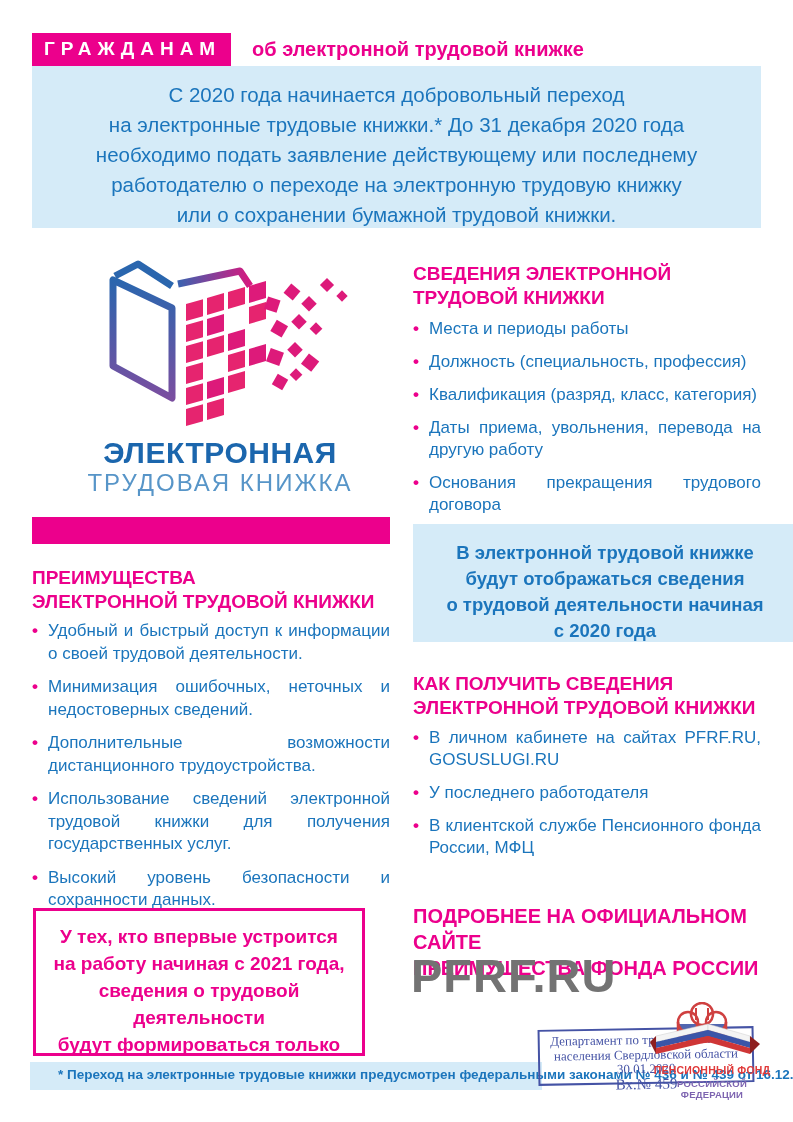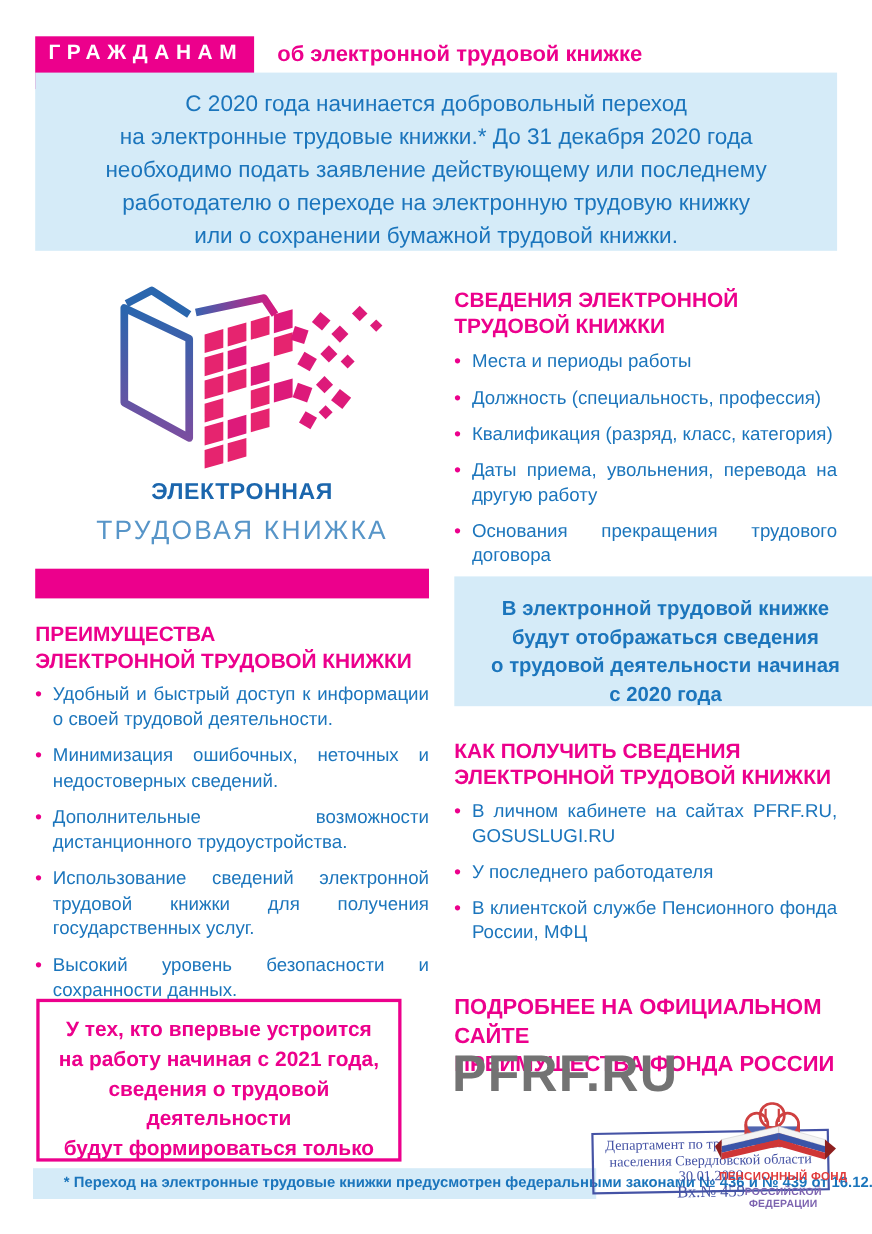--- a/index.html
+++ b/index.html
@@ -22,21 +22,21 @@
   .intro{
     position:absolute;left:32px;top:66px;width:729px;height:162px;
     background:#D5EBF8;color:#1B75BC;font-size:20.5px;line-height:30px;
     text-align:center;padding-top:14px;box-sizing:border-box;
   }
   .intro .b{font-weight:normal;}
   
   .logo-svg{position:absolute;left:98px;top:258px;}
   .logo-t1{
     position:absolute;left:60px;top:436px;width:320px;text-align:center;
-    color:#1b66ad;font-size:21px;font-weight:bold;letter-spacing:.5px;
+    color:#1b66ad;font-size:30px;font-weight:bold;letter-spacing:.5px;
   }
   .logo-t2{
     position:absolute;left:60px;top:469px;width:320px;text-align:center;
     color:#5795c8;font-size:24px;font-weight:400;letter-spacing:2px;
   }
   
   .sec-h{color:#EC008C;font-weight:bold;font-size:19px;line-height:24px;position:absolute;}
   
   .blist{position:absolute;margin:0;padding:0;list-style:none;color:#1B75BC;font-size:17px;line-height:22px;}
   .blist li{position:relative;padding-left:16px;margin-bottom:11px;text-align:justify;}

